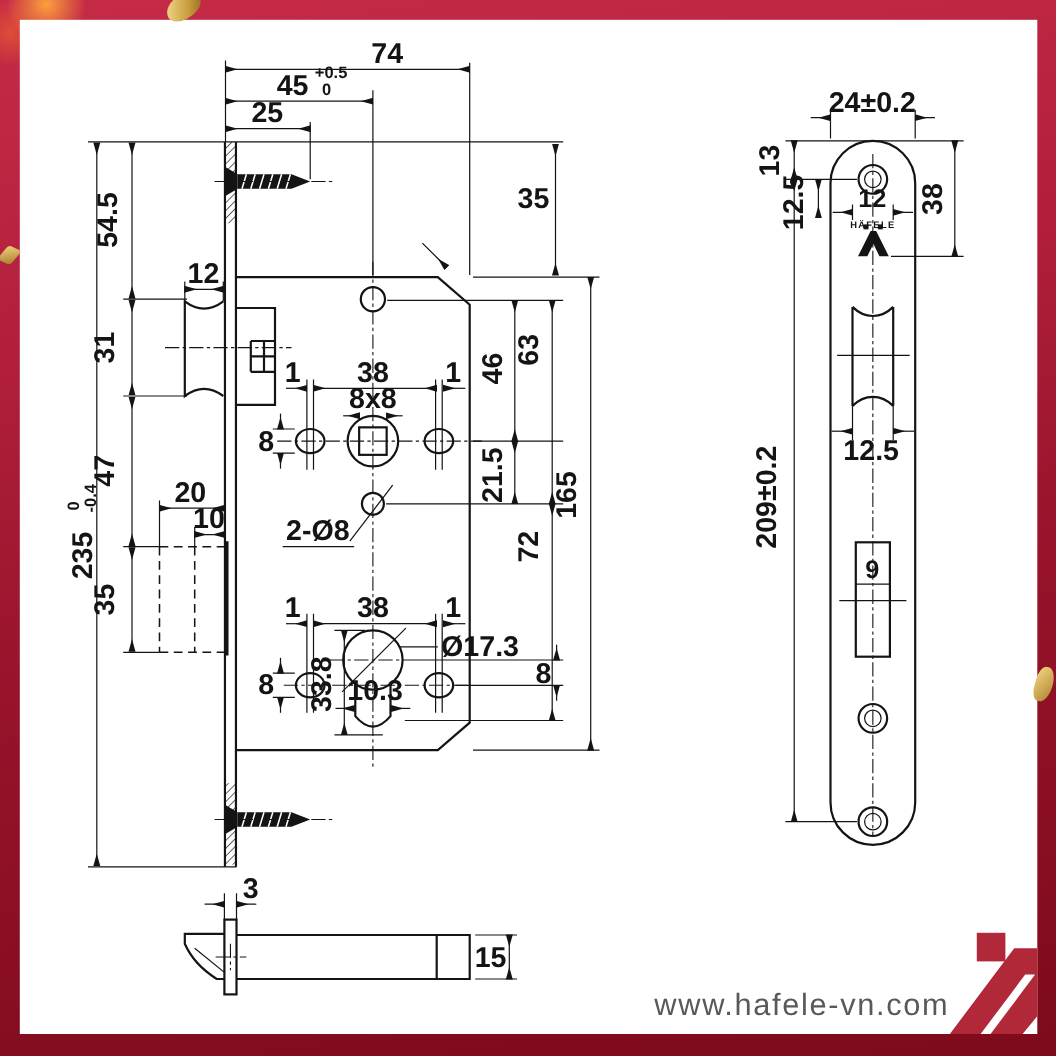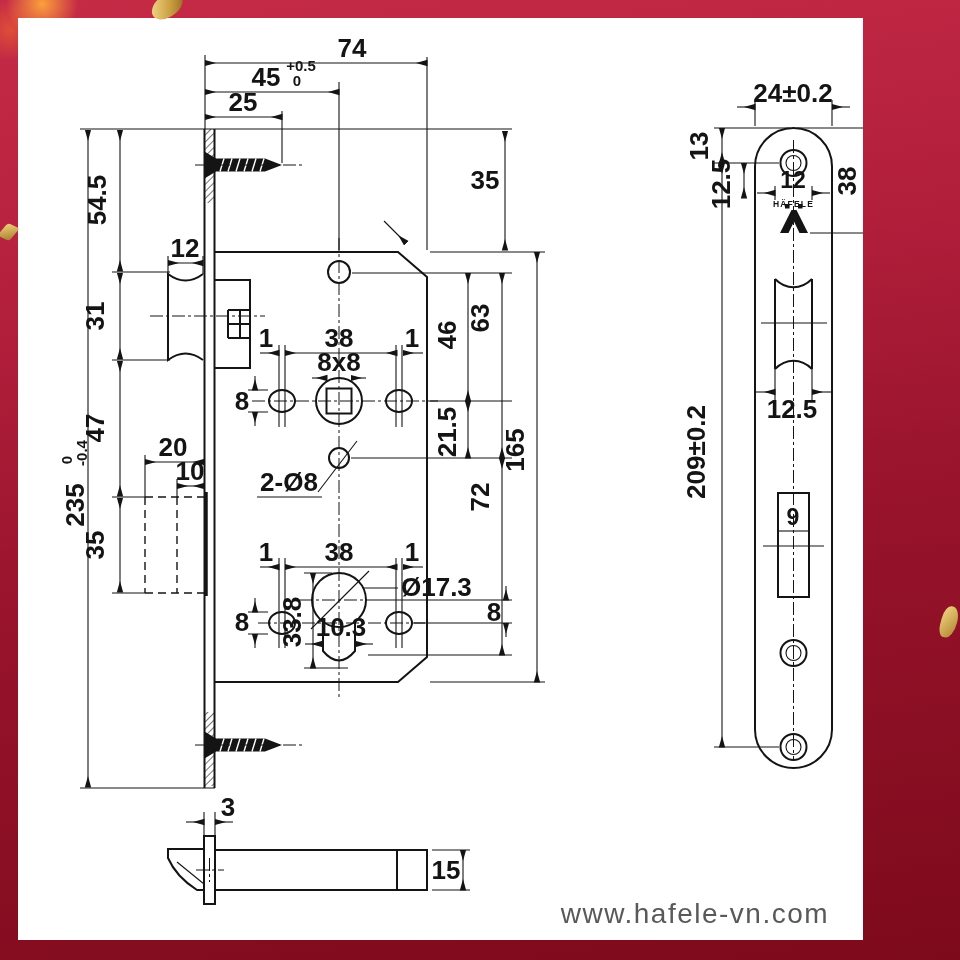--- a/index.html
+++ b/index.html
@@ -5,32 +5,32 @@
   html,body{margin:0;padding:0;}
   body{
     width:960px;height:960px;position:relative;overflow:hidden;
     font-family:"Liberation Sans",sans-serif;
     background-image:
       radial-gradient(circle at 42px 4px, rgba(255,166,60,.95), rgba(255,140,40,0) 36px),
       radial-gradient(circle at 10px 30px, rgba(255,120,40,.45), rgba(255,120,40,0) 30px),
       linear-gradient(172deg,#c62b46 0%,#b21f3b 30%,#99142c 55%,#7d0a1b 100%);
   }
   .panel{
-    position:absolute;left:18px;top:18px;width:845px;height:922px;
+    position:absolute;left:18px;top:18px;width:925px;height:922px;
     background:#ffffff;overflow:hidden;z-index:1;
   }
   .confetti{position:absolute;z-index:2;}
   .c1{left:150px;top:-5px;width:34px;height:22px;border-radius:60% 40% 55% 45%;
       background:linear-gradient(120deg,#f7e093,#c99d3e 60%,#8a6420);transform:rotate(-30deg);}
   .c2{left:2px;top:224px;width:13px;height:16px;border-radius:3px;
       background:linear-gradient(140deg,#f0d27c,#a87e2e);transform:rotate(25deg) skewX(-15deg);}
   .c3{left:941px;top:606px;width:16px;height:32px;border-radius:50% 50% 60% 40%;
       background:linear-gradient(120deg,#f3d783,#b08431);transform:rotate(14deg);}
   .watermark{
-    position:absolute;left:532px;top:880px;width:290px;text-align:center;
+    position:absolute;left:566px;top:880px;width:290px;text-align:center;
     font-size:28px;letter-spacing:1.5px;color:#59595b;z-index:3;
   }
   .hafele-logo{position:absolute;left:844px;top:828px;width:150px;height:96px;z-index:2;}
   svg text{font-family:"Liberation Sans",sans-serif;}
   .t{font-size:26px;font-weight:bold;fill:#141414;text-anchor:middle;}
   .tm{font-size:23px;font-weight:bold;fill:#141414;text-anchor:middle;}
   .ts{font-size:15px;font-weight:bold;fill:#141414;text-anchor:middle;}
   .tl{font-size:8.5px;font-weight:bold;fill:#141414;text-anchor:middle;letter-spacing:1.2px;}
   .o{stroke:#141414;stroke-width:2;fill:none;}
   .d{stroke:#141414;stroke-width:1.1;fill:none;}

